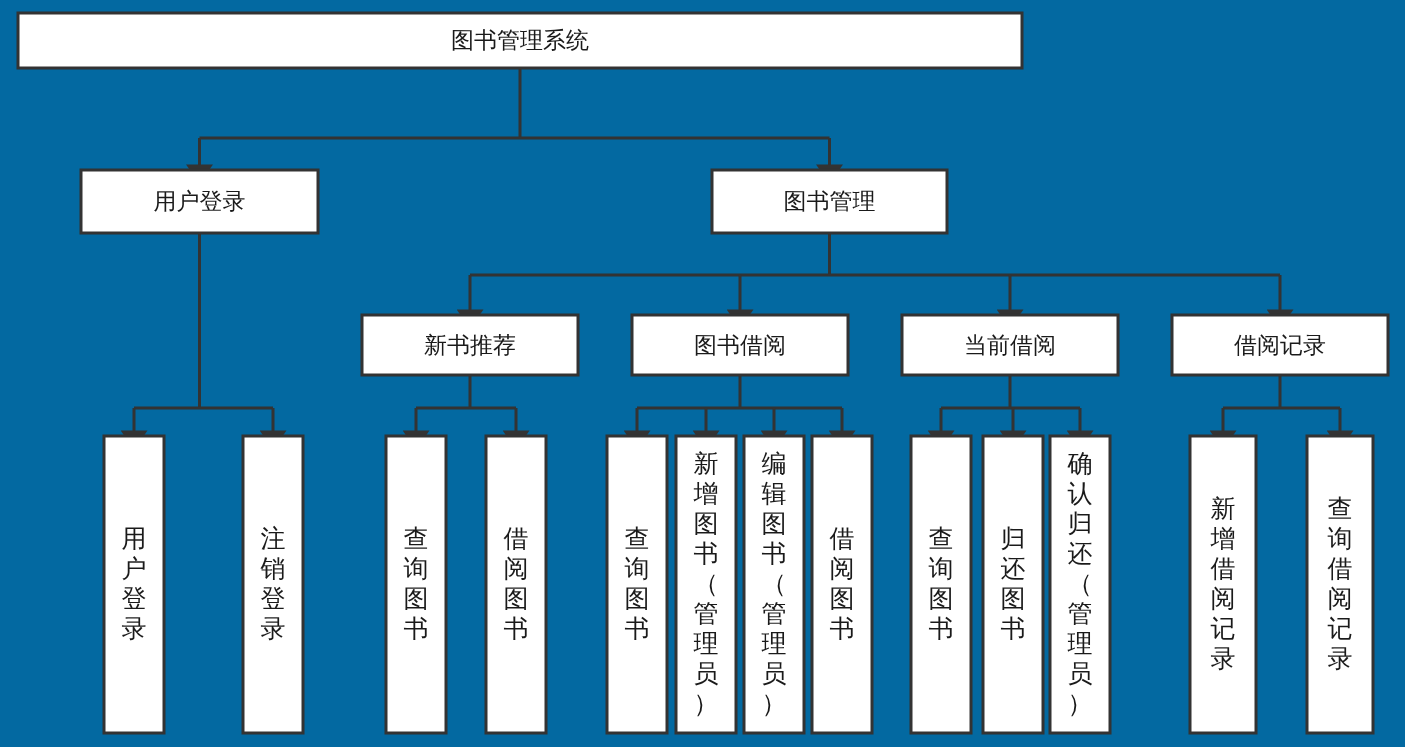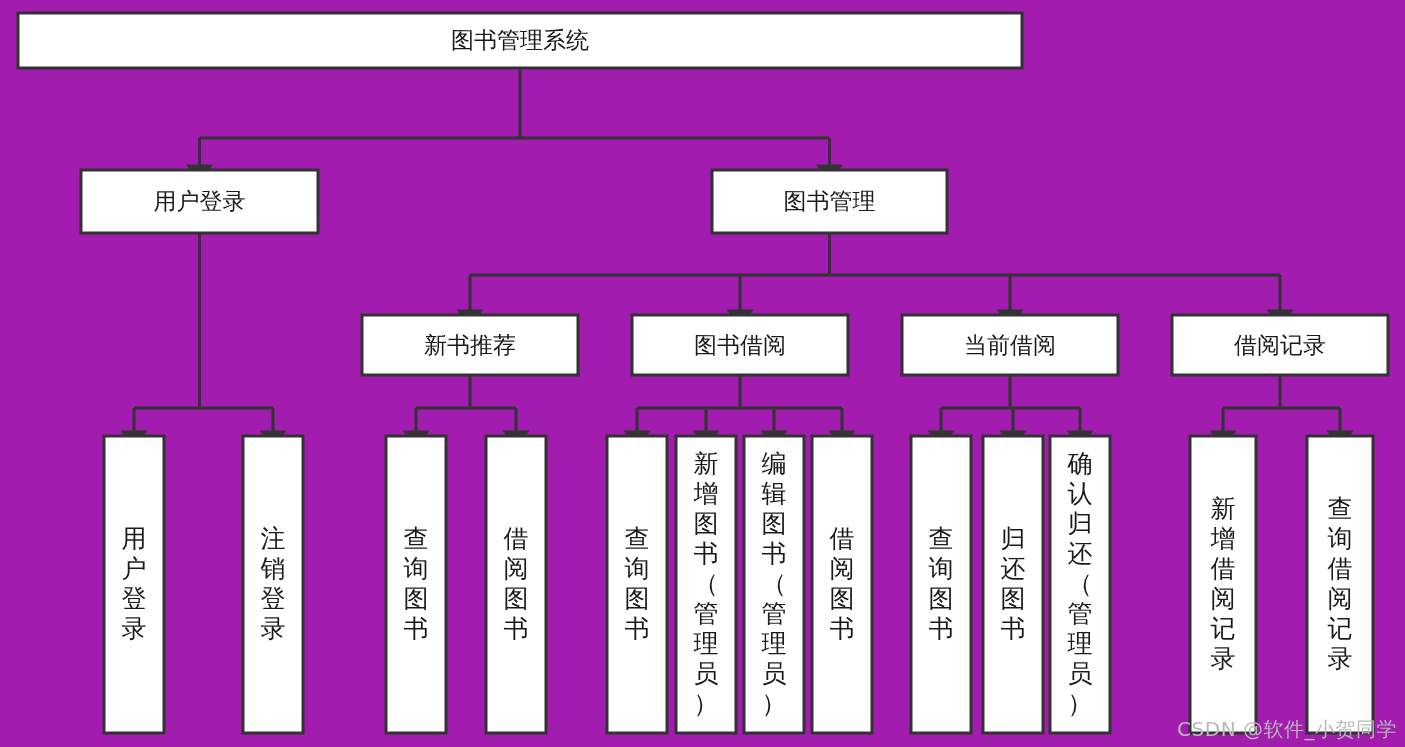--- a/index.html
+++ b/index.html
@@ -1,20 +1,20 @@
 <!DOCTYPE html>
 <html><head>
 <meta charset="utf-8">
 <style>
   html,body{margin:0;padding:0;background:#ffffff;}
   body{
     width:1405px;height:747px;overflow:hidden;
     font-family:"DejaVu Sans","Liberation Sans",sans-serif;
   }
-  #stage{position:relative;width:1405px;height:747px;background:#a21caf;}
+  #stage{position:relative;width:1405px;height:747px;background:#0369a1;}
   svg#diagram{position:absolute;left:0;top:0;width:1405px;height:747px;}
   .node-box{fill:#ffffff;stroke:#333333;stroke-width:3;}
   .link-line{stroke:#333333;stroke-width:3;fill:none;}
   .node-label{
     font-family:"DejaVu Sans","Liberation Sans",sans-serif;
     fill:#1a1a1a;
     text-anchor:middle;
     dominant-baseline:middle;
   }
   .label-h{font-size:23px;}
@@ -151,14 +151,13 @@
           <rect x="1190" y="436" width="66" height="297" class="node-box"></rect>
           <text x="1223" class="node-label" font-size="25"><tspan x="1223" y="509.5">新</tspan><tspan x="1223" y="539.5">增</tspan><tspan x="1223" y="569.5">借</tspan><tspan x="1223" y="599.5">阅</tspan><tspan x="1223" y="629.5">记</tspan><tspan x="1223" y="659.5">录</tspan></text>
         </g>
         <g>
           <rect x="1307" y="436" width="66" height="297" class="node-box"></rect>
           <text x="1340" class="node-label" font-size="25"><tspan x="1340" y="509.5">查</tspan><tspan x="1340" y="539.5">询</tspan><tspan x="1340" y="569.5">借</tspan><tspan x="1340" y="599.5">阅</tspan><tspan x="1340" y="629.5">记</tspan><tspan x="1340" y="659.5">录</tspan></text>
         </g>
       </g>
   </svg>
 
-  <div class="watermark">CSDN @软件_小贺同学</div>
 </div>
 
 </body></html>

